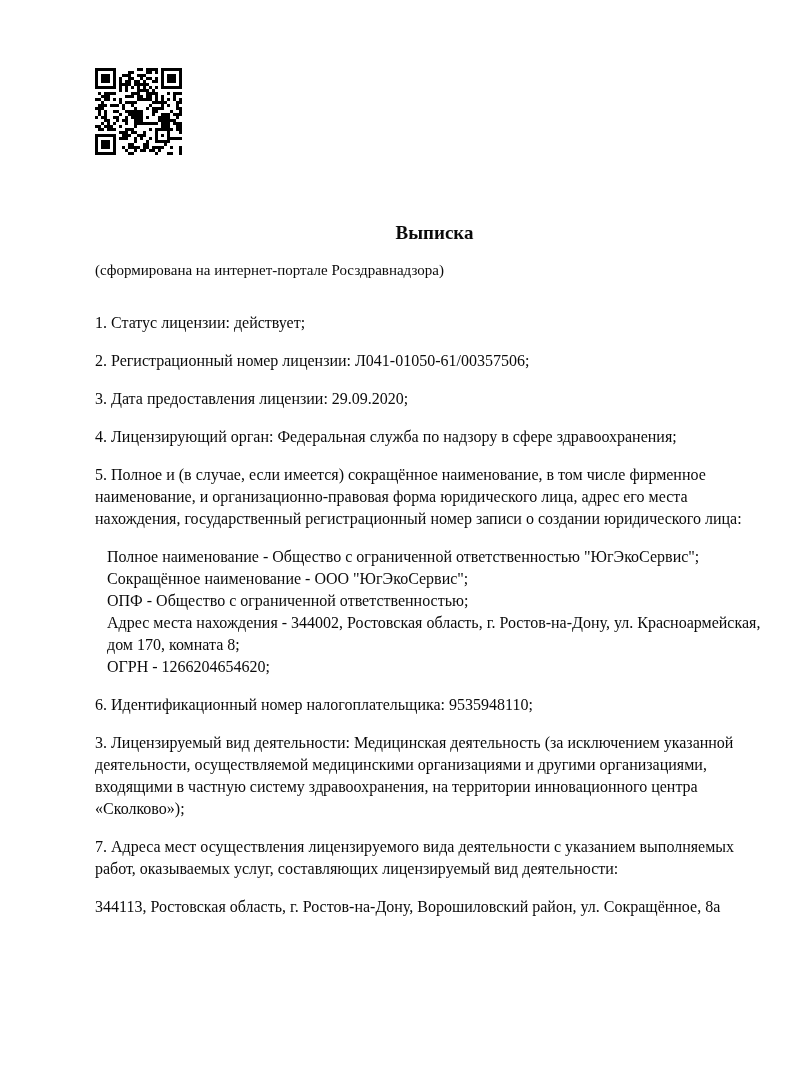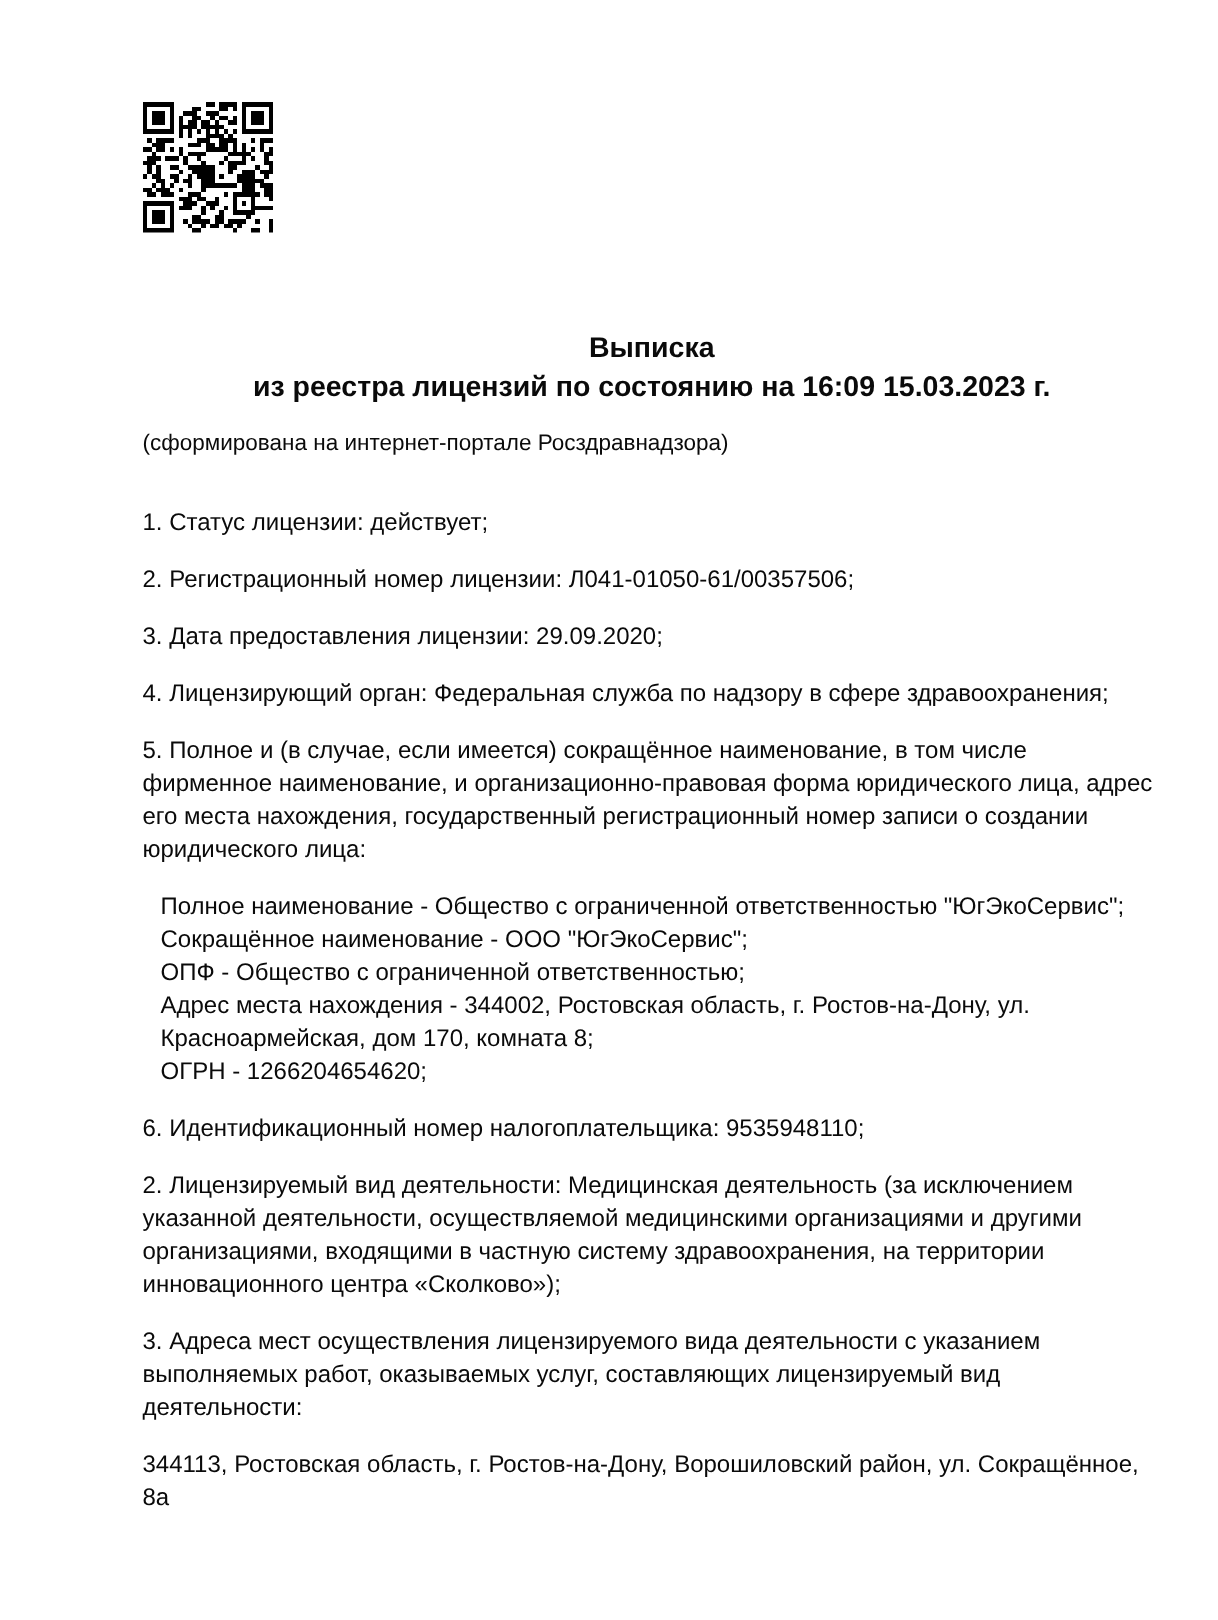--- a/index.html
+++ b/index.html
@@ -6,21 +6,21 @@
     margin: 0;
     padding: 0;
     background: #ffffff;
   }
   .page {
     position: relative;
     width: 812px;
     height: 1080px;
     background: #ffffff;
     overflow: hidden;
-    font-family: Liberation Sans, sans-serif;
+    font-family: Liberation Serif, serif;
     color: #0a0a0a;
   }
   .qr {
     position: absolute;
     left: 95px;
     top: 68px;
     width: 87px;
     height: 87px;
   }
   .content {
@@ -472,38 +472,37 @@
       <rect x="20" y="28" width="1" height="1" fill="#000000"></rect>
       <rect x="24" y="28" width="1" height="1" fill="#000000"></rect>
       <rect x="25" y="28" width="1" height="1" fill="#000000"></rect>
       <rect x="28" y="28" width="1" height="1" fill="#000000"></rect>
     </svg>
 
   <div class="content">
 
     <h1 class="doc-title">
       <span style="display:block">Выписка</span>
-      <span style="display:block">из реестра лицензий по состоянию на 16:09 15.03.2023 г.</span>
     </h1>
 
     <p class="doc-subtitle">(сформирована на интернет-портале Росздравнадзора)</p>
 
     <p class="para first-para">1. Статус лицензии: действует;</p>
     <p class="para">2. Регистрационный номер лицензии: Л041-01050-61/00357506;</p>
     <p class="para">3. Дата предоставления лицензии: 29.09.2020;</p>
     <p class="para">4. Лицензирующий орган: Федеральная служба по надзору в сфере здравоохранения;</p>
     <p class="para">5. Полное и (в случае, если имеется) сокращённое наименование, в том числе фирменное наименование, и организационно-правовая форма юридического лица, адрес его места нахождения, государственный регистрационный номер записи о создании юридического лица:</p>
 
     <div class="org-block">
       <p>Полное наименование - Общество с ограниченной ответственностью "ЮгЭкоСервис";</p>
       <p>Сокращённое наименование - ООО "ЮгЭкоСервис";</p>
       <p>ОПФ - Общество с ограниченной ответственностью;</p>
       <p>Адрес места нахождения - 344002, Ростовская область, г. Ростов-на-Дону, ул. Красноармейская, дом 170, комната 8;</p>
       <p>ОГРН - 1266204654620;</p>
     </div>
 
     <p class="para">6. Идентификационный номер налогоплательщика: 9535948110;</p>
-    <p class="para">2. Лицензируемый вид деятельности: Медицинская деятельность (за исключением указанной деятельности, осуществляемой медицинскими организациями и другими организациями, входящими в частную систему здравоохранения, на территории инновационного центра «Сколково»);</p>
-    <p class="para">3. Адреса мест осуществления лицензируемого вида деятельности с указанием выполняемых работ, оказываемых услуг, составляющих лицензируемый вид деятельности:</p>
+    <p class="para">3. Лицензируемый вид деятельности: Медицинская деятельность (за исключением указанной деятельности, осуществляемой медицинскими организациями и другими организациями, входящими в частную систему здравоохранения, на территории инновационного центра «Сколково»);</p>
+    <p class="para">7. Адреса мест осуществления лицензируемого вида деятельности с указанием выполняемых работ, оказываемых услуг, составляющих лицензируемый вид деятельности:</p>
     <p class="para">344113, Ростовская область, г. Ростов-на-Дону, Ворошиловский район, ул. Сокращённое, 8а</p>
 
   </div>
 </div>
 
 </body></html>

